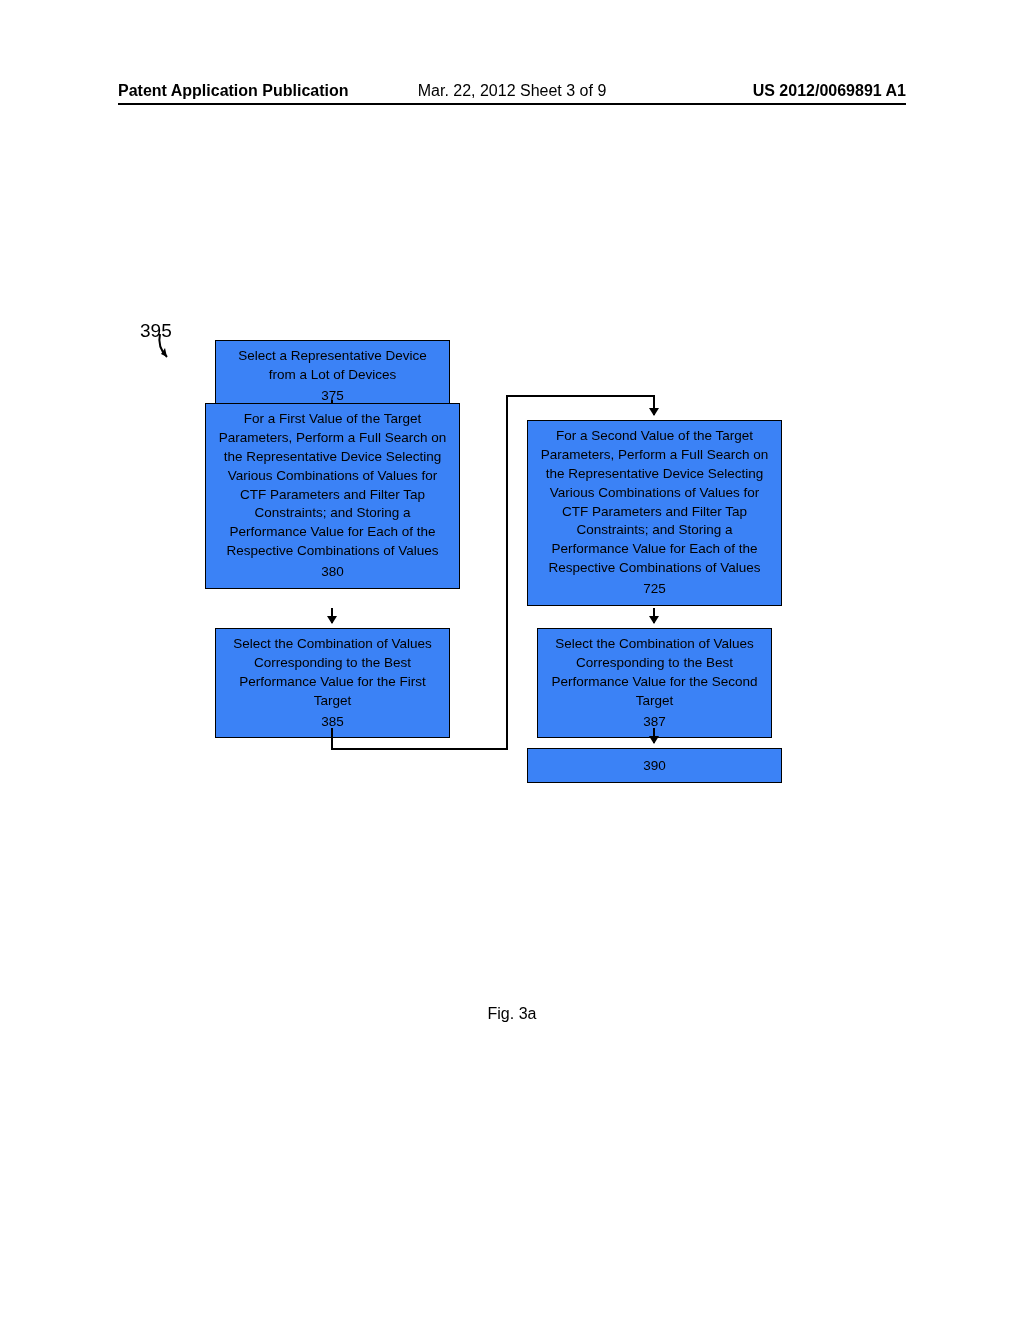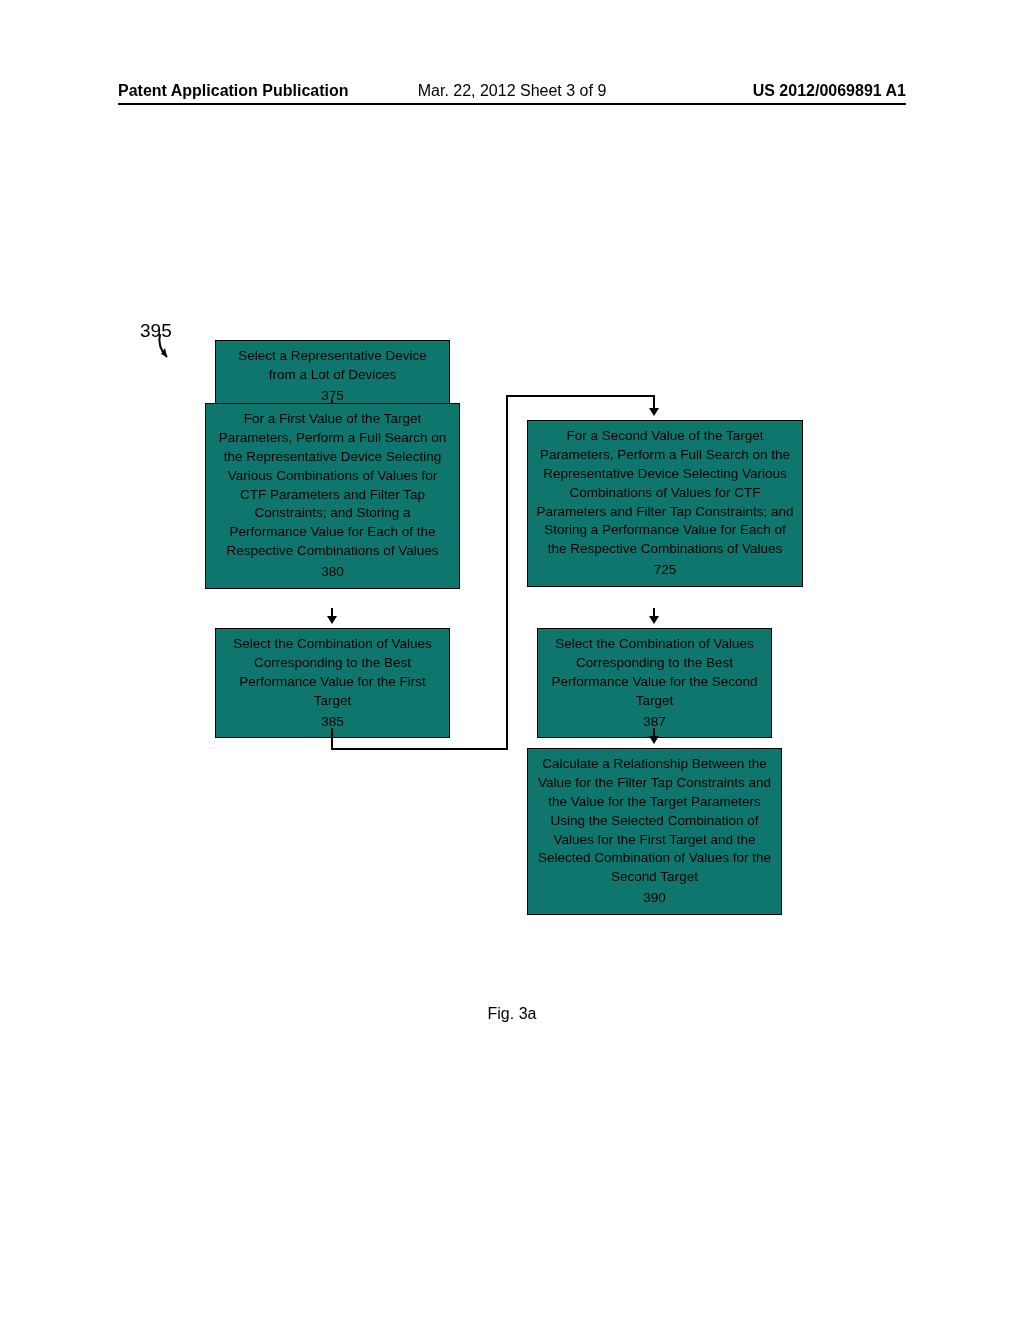--- a/index.html
+++ b/index.html
@@ -64,21 +64,21 @@
       left: 0;
       width: 100%;
     }
     .box {
       position: absolute;
       border: 1.5px solid black;
       text-align: center;
       font-size: 13.5px;
       line-height: 1.4;
       padding: 6px 8px;
-      background: #0f766e;
+      background: #3b82f6;
     }
     .box-num {
       display: block;
       margin-top: 2px;
     }
     .arrow-down {
       position: absolute;
       width: 2px;
       background: black;
     }
@@ -148,34 +148,33 @@
     <span>Select the Combination of Values Corresponding to the Best Performance Value for the First Target</span>
     <span class="box-num">385</span>
   </div>
 
   <div class="connector-v" style="top:388px; left:331px; height:20px;"></div>
   <div class="connector-h" style="top:408px; left:331px; width:175px;"></div>
   <div class="connector-v" style="top:55px; left:506px; height:355px;"></div>
   <div class="connector-h" style="top:55px; left:506px; width:148px;"></div>
   <div class="arrow-down" style="top:55px; left:653px; height:20px;"></div>
 
-  <div class="box" style="top:80px; left:527px; width:276px;">
+  <div class="box" style="top:80px; left:527px; width:255px;">
     <span>For a Second Value of the Target Parameters, Perform a Full Search on the Representative Device Selecting Various Combinations of Values for CTF Parameters and Filter Tap Constraints; and Storing a Performance Value for Each of the Respective Combinations of Values</span>
     <span class="box-num">725</span>
   </div>
 
   <div class="arrow-down" style="top:268px; left:653px; height:15px;"></div>
 
   <div class="box" style="top:288px; left:537px; width:235px;">
     <span>Select the Combination of Values Corresponding to the Best Performance Value for the Second Target</span>
     <span class="box-num">387</span>
   </div>
 
   <div class="arrow-down" style="top:388px; left:653px; height:15px;"></div>
 
   <div class="box" style="top:408px; left:527px; width:255px;">
-    <span>Calculate a Relationship Between the Value for the Filter Tap Constraints and the Value for the Target Parameters Using the Selected Combination of Values for the First Target and the Selected Combination of Values for the Second Target</span>
     <span class="box-num">390</span>
   </div>
 
 </div>
 
 <div class="fig-label">Fig. 3a</div>
 
 </body></html>

